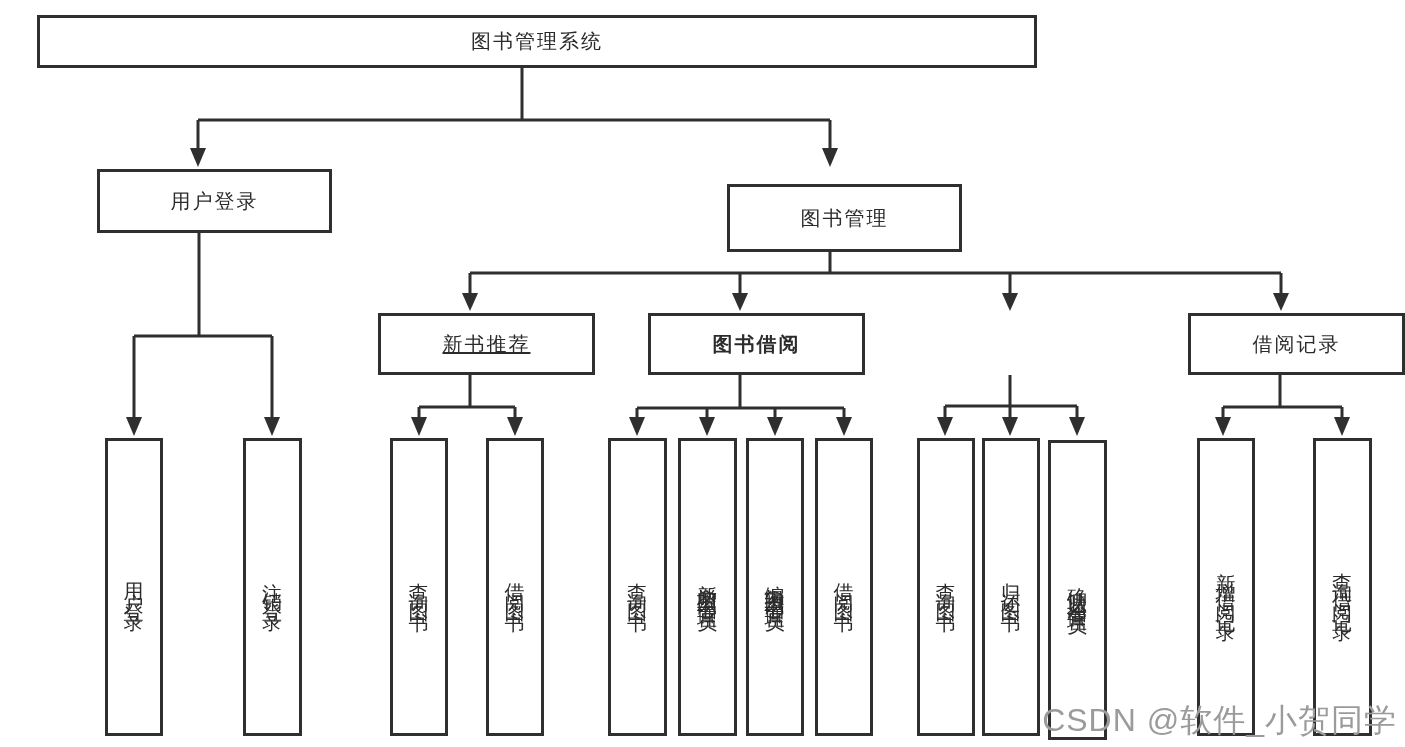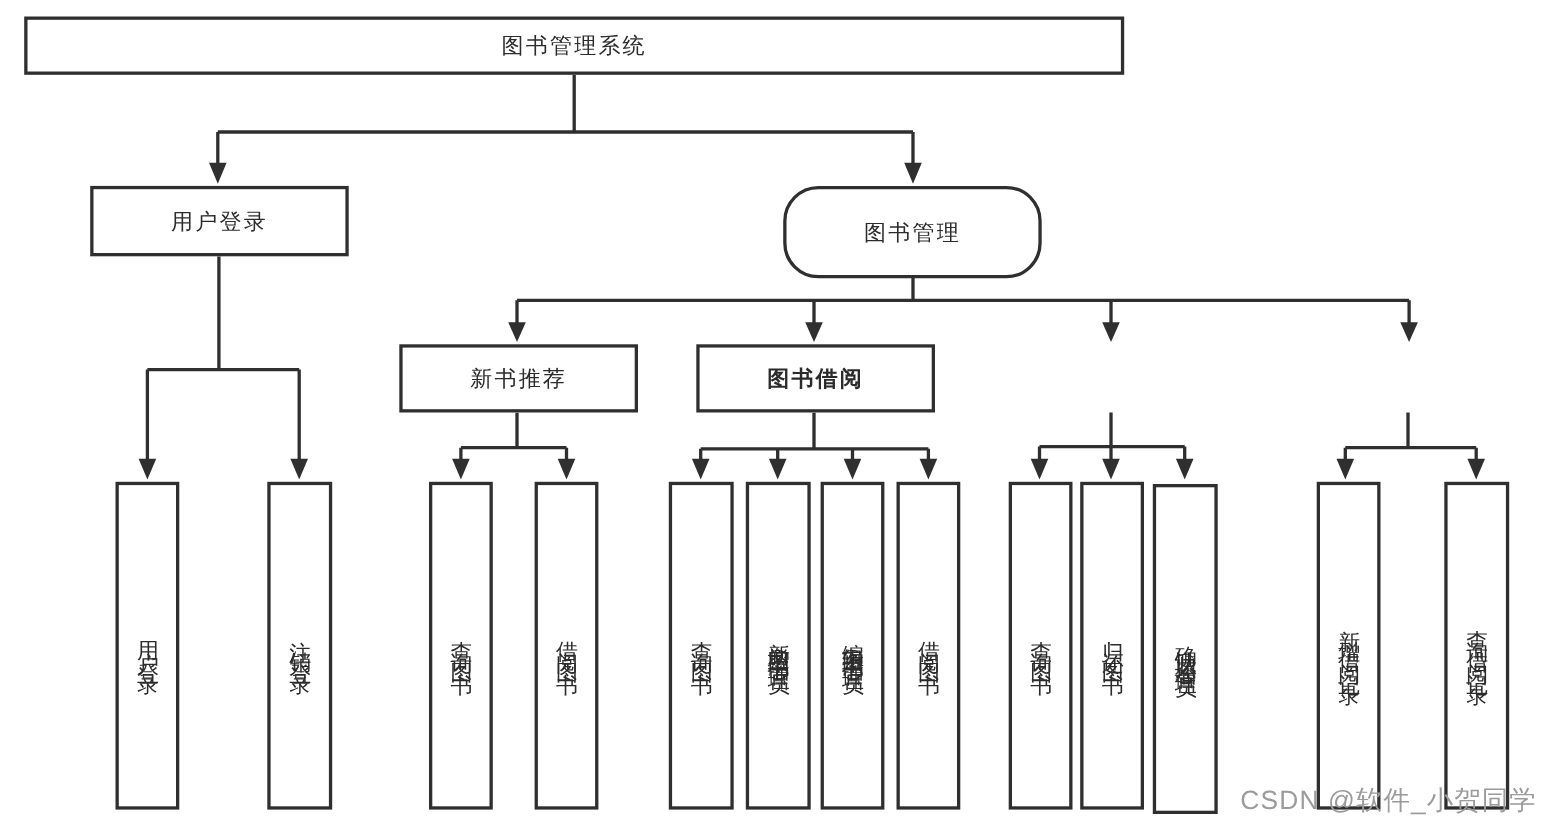--- a/index.html
+++ b/index.html
@@ -38,36 +38,37 @@
     background: #ffffff;
     display: flex;
     align-items: center;
     justify-content: center;
     color: #2b2b2b;
   }
   .h {
     font-size: 20px;
     letter-spacing: 2px;
     white-space: nowrap;
+    margin-left: 15px;
   }
   .v {
     writing-mode: vertical-rl;
     text-orientation: mixed;
     font-size: 20px;
     letter-spacing: 10px;
     line-height: 1;
   }
   .v.long {
     letter-spacing: 4px;
   }
   .watermark {
     position: absolute;
     right: 8px;
     bottom: 4px;
-    font-size: 24px;
+    font-size: 32px;
     letter-spacing: 1px;
     color: #9b9b9b;
     z-index: 5;
     white-space: nowrap;
     margin-left: 28px;
   }
 </style>
 </head>
 <body>
 
@@ -119,24 +120,25 @@
     <g>
       <path d="M1280 375 V407 M1223 407 H1342 M1223 407 V419 M1342 407 V419"></path>
       <polygon points="1215,417 1231,417 1223,436"></polygon>
       <polygon points="1334,417 1350,417 1342,436"></polygon>
     </g>
   </svg>
 
   <div class="node h" style="left:22px; top:15px; width:1000px; height:53px;">图书管理系统</div>
 
   <div class="node h" style="left:82px; top:169px; width:235px; height:64px;">用户登录</div>
-  <div class="node h" style="left:712px; top:169px; width:235px; height:84px;border-radius:32px;">图书管理</div>
+  <div class="node h" style="left:712px; top:184px; width:235px; height:68px;">图书管理</div>
 
-  <div class="node h" style="left:363px; top:313px; width:217px; height:62px;">新书推荐</div>
+  <div class="node h" style="left:363px; top:313px; width:217px; height:62px;text-decoration:underline;">新书推荐</div>
   <div class="node h" style="left:633px; top:313px; width:217px; height:62px;font-weight:bold;">图书借阅</div>
+  <div class="node h" style="left:1173px; top:313px; width:217px; height:62px;">借阅记录</div>
 
   <div class="node v" style="left:105px; top:438px; width:58px; height:298px;">用户登录</div>
   <div class="node v" style="left:243px; top:438px; width:59px; height:298px;">注销登录</div>
 
   <div class="node v" style="left:390px; top:438px; width:58px; height:298px;">查询图书</div>
   <div class="node v" style="left:486px; top:438px; width:58px; height:298px;">借阅图书</div>
 
   <div class="node v" style="left:608px; top:438px; width:59px; height:298px;">查询图书</div>
   <div class="node v long" style="left:678px; top:438px; width:59px; height:298px;">新增图书（管理员）</div>
   <div class="node v long" style="left:746px; top:438px; width:58px; height:298px;">编辑图书（管理员）</div>

